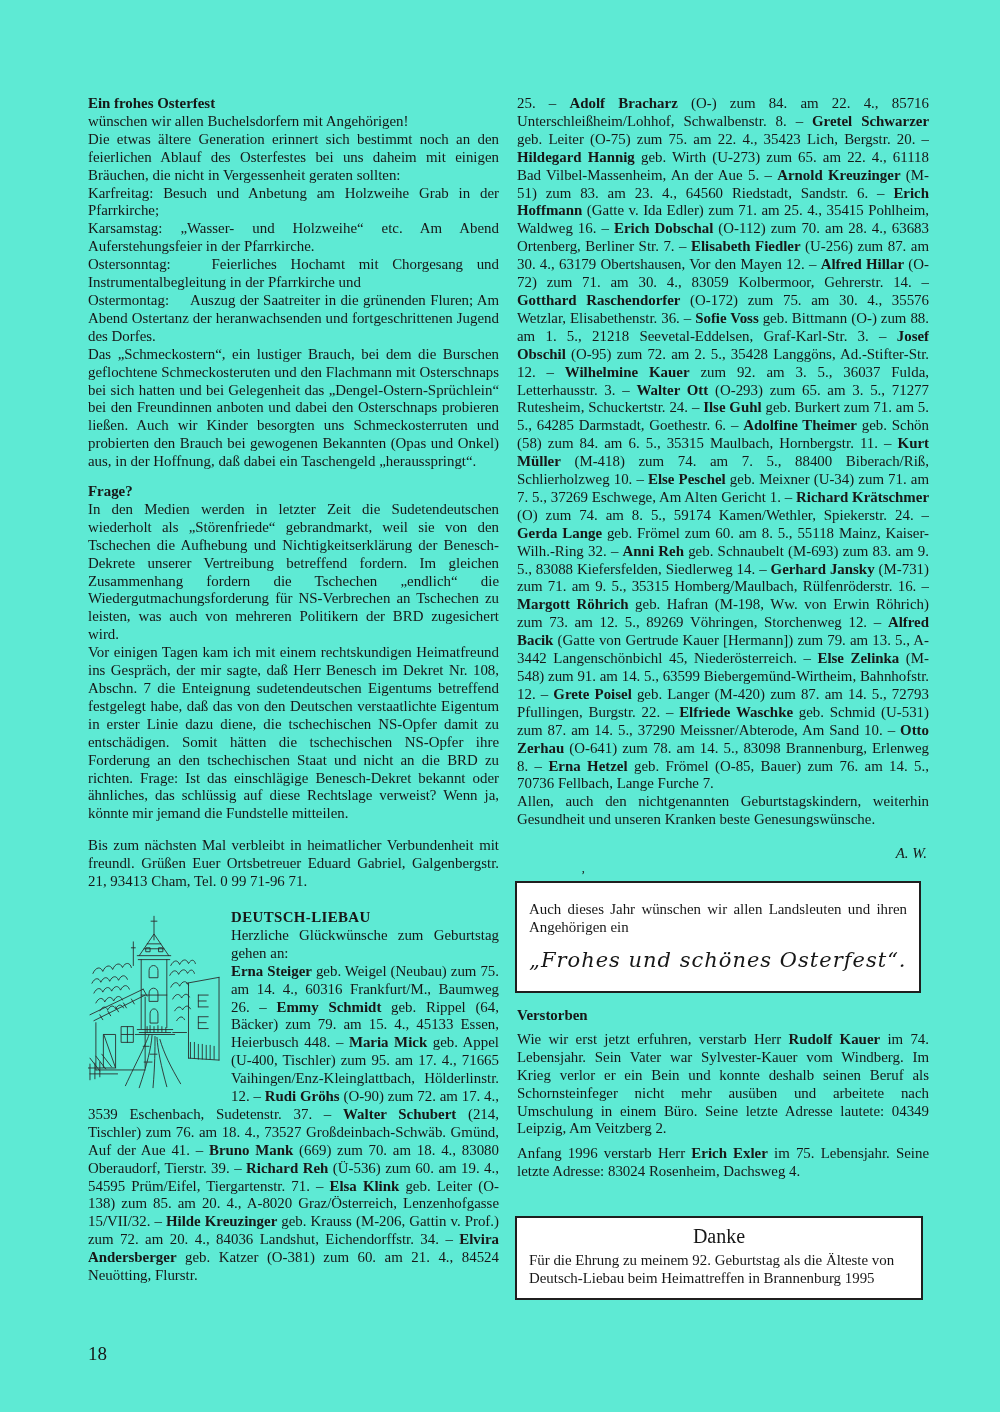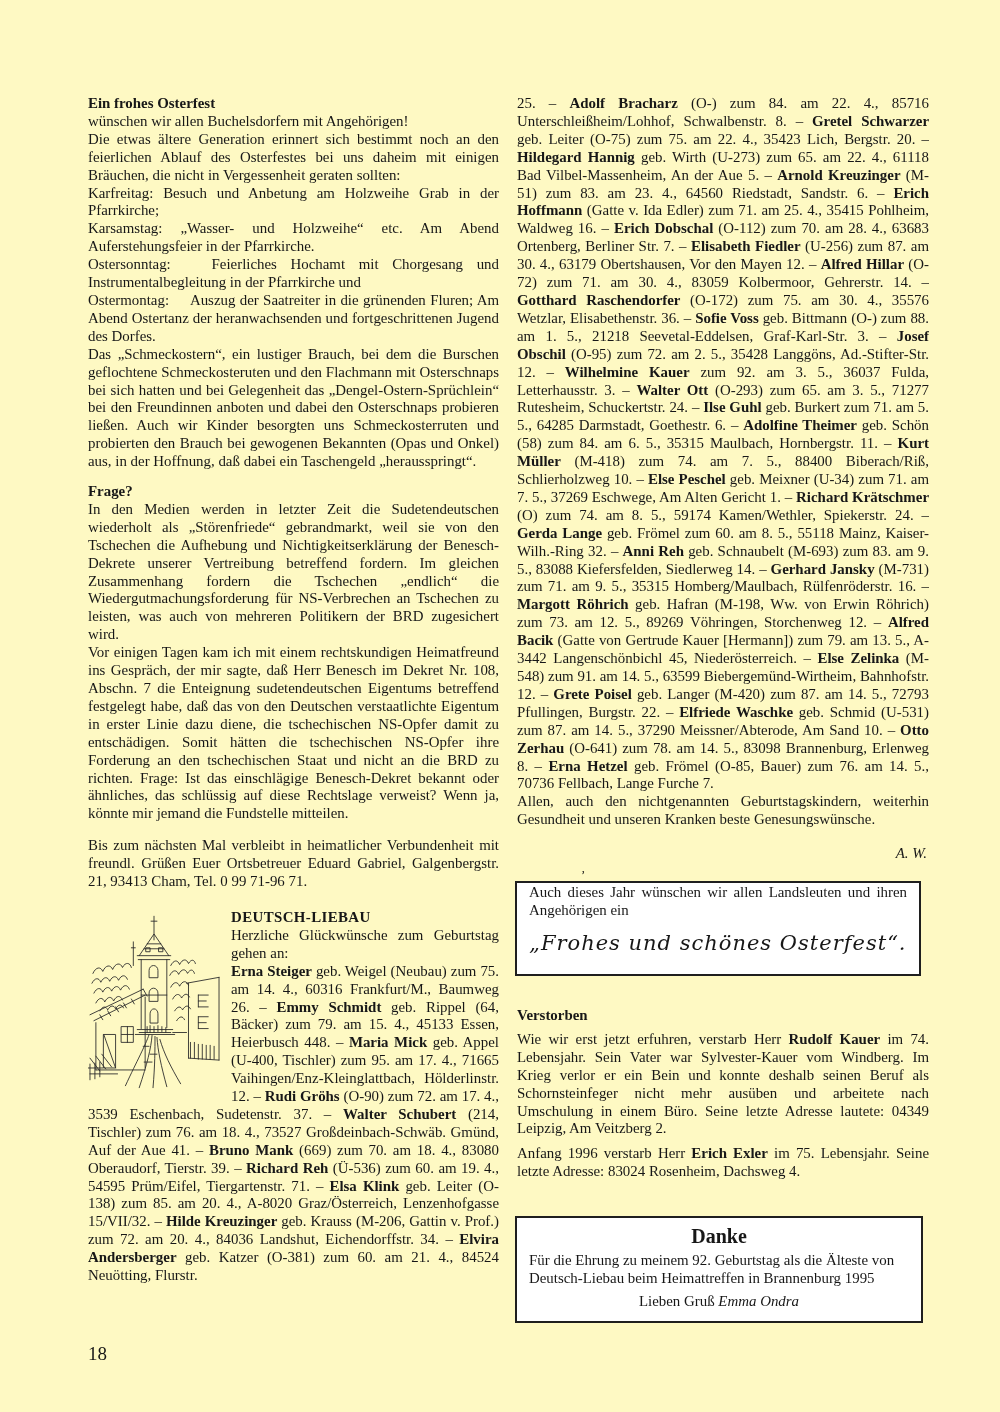--- a/index.html
+++ b/index.html
@@ -1,44 +1,44 @@
 <!DOCTYPE html>
 <html lang="de"><head>
 <meta charset="utf-8">
 <style>
   html,body{margin:0;padding:0;background:#e8e8e8;}
   .page{
-    position:relative;width:1000px;height:1412px;background:#fef9c3;
+    position:relative;width:1000px;height:1412px;background:#5eead4;
     font-family:"Liberation Serif","DejaVu Serif",serif;
     color:#171717;overflow:hidden;margin:0 auto;
   }
   .col{position:absolute;font-size:14.9px;line-height:17.9px;text-align:justify;}
   .col-left{left:88px;top:95px;width:411px;}
   .col-right{left:517px;top:95px;width:412px;}
   p{margin:0;}
   .b{font-weight:bold;}
   .i{font-style:italic;}
   .h-run{font-weight:bold;}
   .mt-sm{margin-top:12px;}
   .mt-md{margin-top:14px;}
   .flow{max-height:778px;overflow:hidden;}
   .sig{position:absolute;top:750px;right:2px;font-style:italic;}
   .stray{position:absolute;top:771px;left:64px;font-size:13px;}
   .boxed{position:absolute;left:-2px;border:2px solid #1f1f1f;background:#fff;}
-  .wish-box{top:786px;width:378px;padding:1px 12px 11px 12px;}
+  .wish-box{top:786px;width:378px;padding:18px 12px 11px 12px;}
   .wish-script{
     font-family:"DejaVu Serif",serif;font-style:italic;font-size:21px;line-height:40px;
     letter-spacing:1px;margin-top:3px;font-weight:400;
   }
   .verstorben{position:absolute;top:912px;left:0;width:100%;}
   .verstorben .vh{margin-bottom:6px;}
   .vp2{margin-top:7px;}
   .vp3{margin-top:8px;}
   .danke-box{top:1121px;width:380px;padding:5px 12px 10px 12px;}
-  .danke-title{font-weight:bold;font-size:20px;line-height:26px;text-align:center;margin-bottom:3px;}
+  .danke-title{font-weight:normal;font-size:20px;line-height:26px;text-align:center;margin-bottom:3px;}
   .danke-text{text-align:left;}
   .danke-greeting{text-align:center;margin-top:5px;}
   .dl-section{margin-top:18px;}
   .dl-heading{font-weight:bold;letter-spacing:.4px;}
   .church{float:left;width:133px;height:182px;margin:0 10px 4px 0;}
   .church path,.church line{stroke:#2b2b2b;fill:none;stroke-width:.9;stroke-linecap:round;stroke-linejoin:round;}
   .page-number{position:absolute;left:88px;top:1343px;font-size:19px;}
 </style>
 </head>
 <body>
@@ -135,18 +135,17 @@
 
     <div class="verstorben">
       <p class="h-run vh">Verstorben</p>
       <p><span>Wie wir erst jetzt erfuhren, verstarb Herr </span><span class="b">Rudolf Kauer</span><span> im 74. Lebensjahr. Sein Vater war Sylvester-Kauer vom Windberg. Im Krieg verlor er ein Bein und konnte deshalb seinen Beruf als Schornsteinfeger nicht mehr ausüben und arbeitete nach Umschulung in einem Büro. Seine letzte Adresse lautete: 04349 Leipzig, Am Veitzberg 2.</span></p>
       <p class="vp2"><span>Anfang 1996 verstarb Herr </span><span class="b">Erich Exler</span><span> im 75. Lebensjahr. Seine letzte Adresse: 83024 Rosenheim, Dachsweg 4.</span></p>
     </div>
 
     <div class="boxed danke-box">
       <p class="danke-title">Danke</p>
       <p class="danke-text">Für die Ehrung zu meinem 92. Geburtstag als die Älteste von Deutsch-Liebau beim Heimattreffen in Brannenburg 1995</p>
-      <p class="danke-greeting"><span>Lieben Gruß </span><span class="i">Emma Ondra</span></p>
     </div>
   </div>
 
   <div class="page-number">18</div>
 </div>
 
 </body></html>

